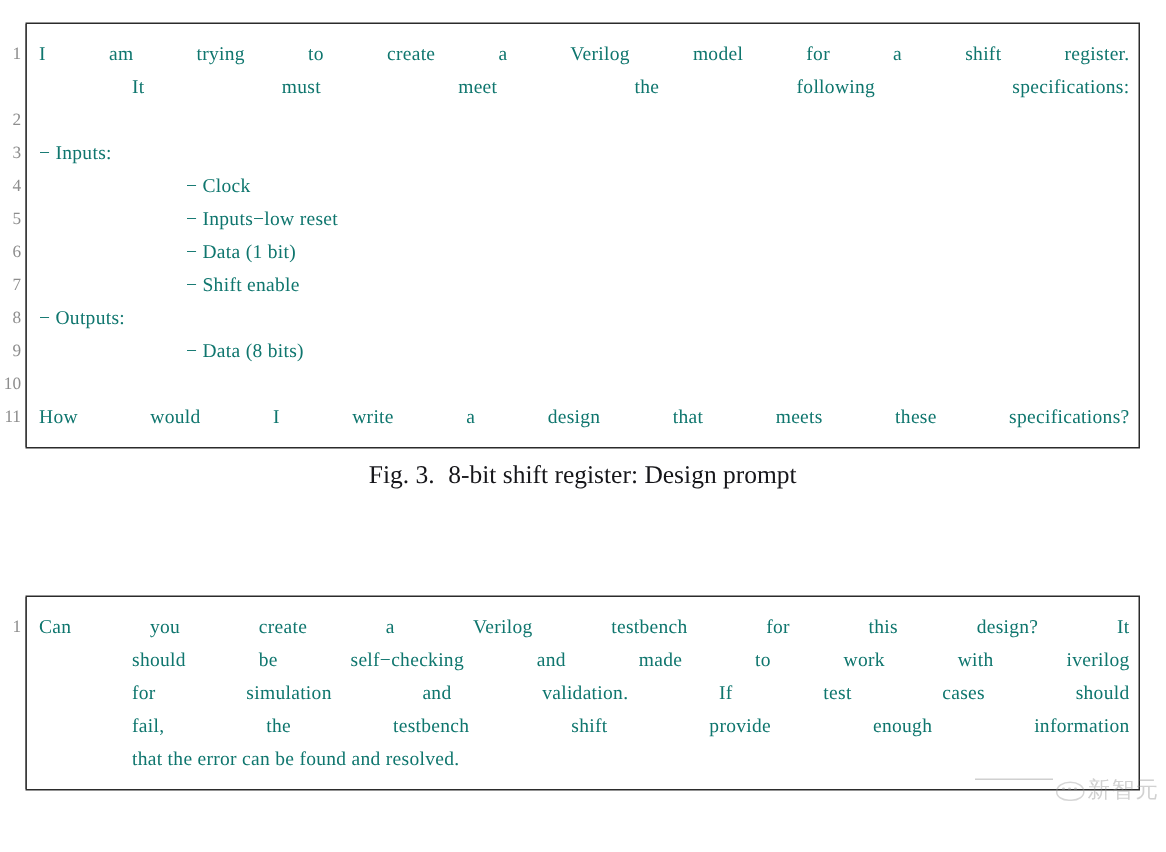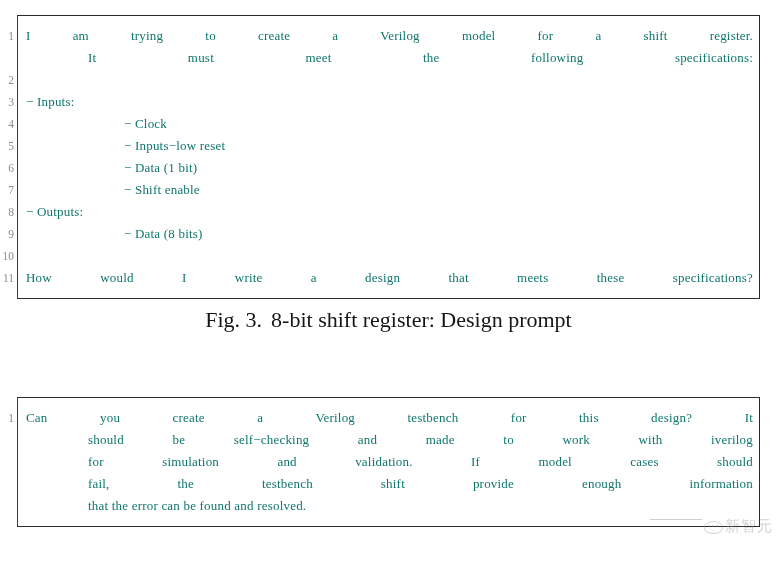--- a/index.html
+++ b/index.html
@@ -91,21 +91,21 @@
     box-sizing: border-box;
   }
   .cline.blank { }
 
   .indent1 { padding-left: 0; }
   .indent2 { padding-left: 98px; }
 
   .caption {
     text-align: center;
     font-family: "Liberation Serif", "DejaVu Serif", serif;
-    font-size: 22px;
+    font-size: 17px;
     color: #16161a;
     margin-top: 8px;
   }
   .caption .figlabel { margin-right: 9px; }
 
   
   .watermark {
     position: absolute;
     right: 4px;
     bottom: 34px;
@@ -198,21 +198,21 @@
         <div class="lineno">1</div>
         <div class="lineno">&nbsp;</div>
         <div class="lineno">&nbsp;</div>
         <div class="lineno">&nbsp;</div>
         <div class="lineno">&nbsp;</div>
         <div class="gutter-rule"></div>
       </div>
       <div class="code">
         <div class="cline just">Can you create a Verilog testbench for this design? It</div>
         <div class="cline just-ind">should be self−checking and made to work with iverilog</div>
-        <div class="cline just-ind">for simulation and validation. If model cases should</div>
+        <div class="cline just-ind">for simulation and validation. If test cases should</div>
         <div class="cline just-ind">fail, the testbench shift provide enough information</div>
         <div class="cline" style="padding-left:62px;">that the error can be found and resolved.</div>
       </div>
     </div>
   </div>
 
   <div class="watermark">
     <div class="wm-rule"></div>
     <div class="wm-logo">
       <div class="bubble"></div>

